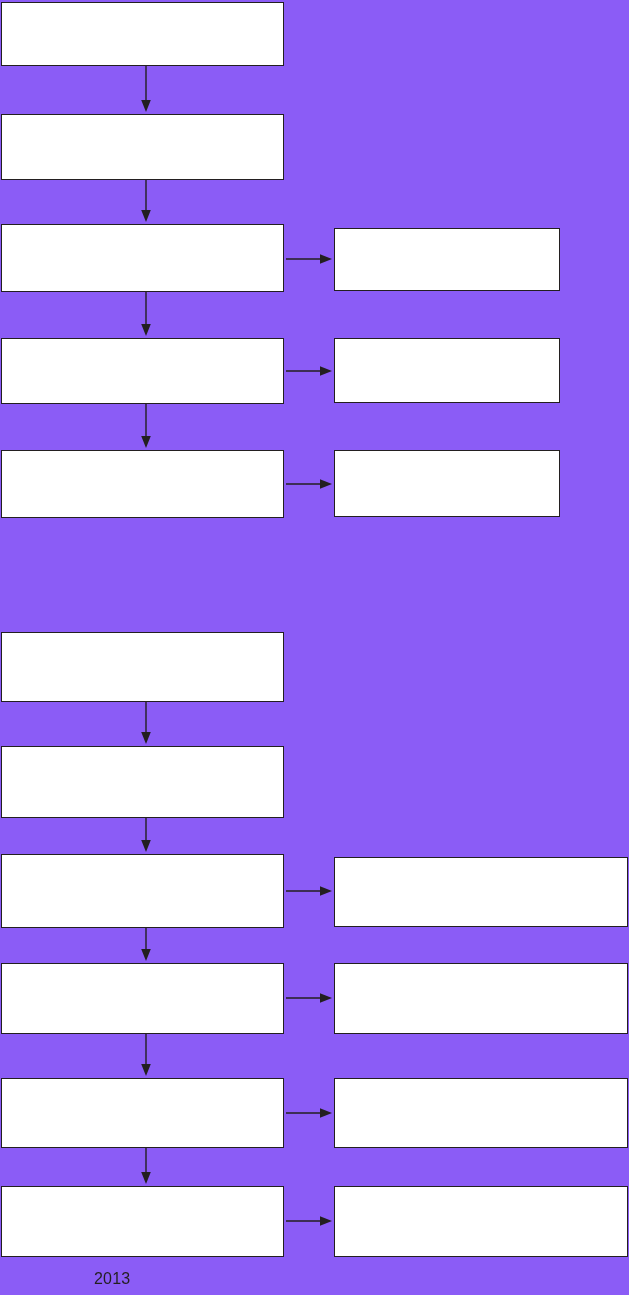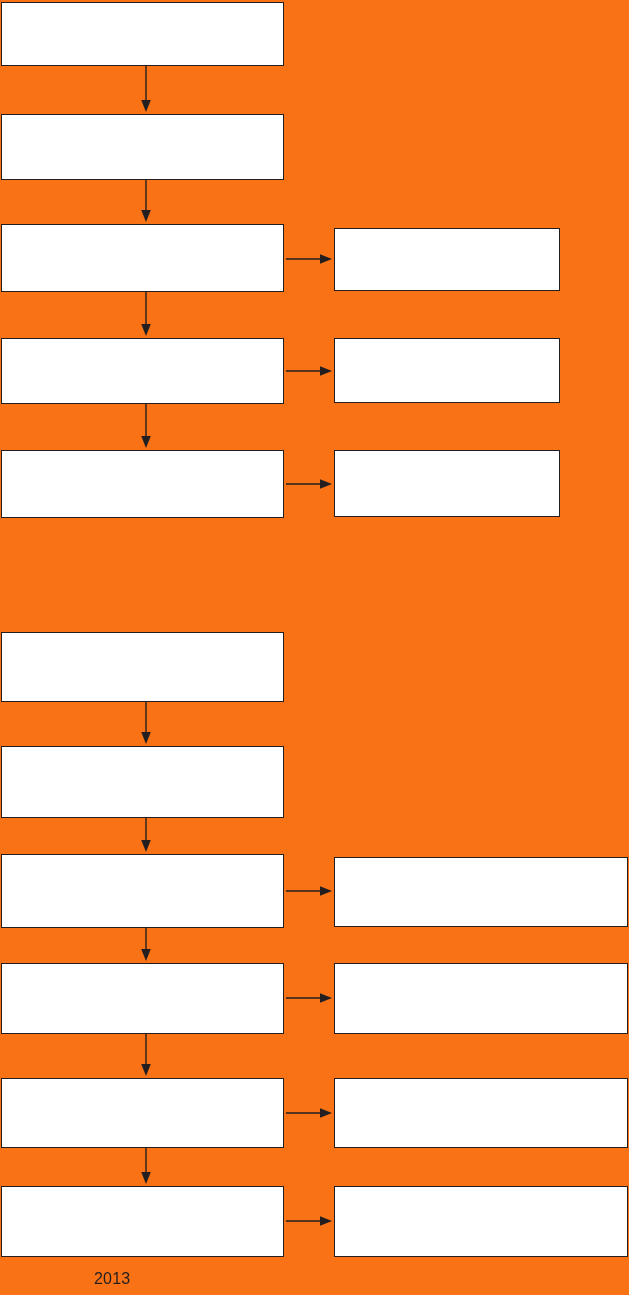--- a/index.html
+++ b/index.html
@@ -8,21 +8,21 @@
     padding: 0;
     background: #ffffff;
   }
   body {
     font-family: "Liberation Sans", sans-serif;
   }
   #canvas {
     position: relative;
     width: 629px;
     height: 1295px;
-    background: #f97316;
+    background: #8b5cf6;
     overflow: hidden;
   }
   .node {
     position: absolute;
     box-sizing: border-box;
     border: 1.4px solid #231f20;
     background: #ffffff;
     display: flex;
     align-items: center;
     justify-content: center;

